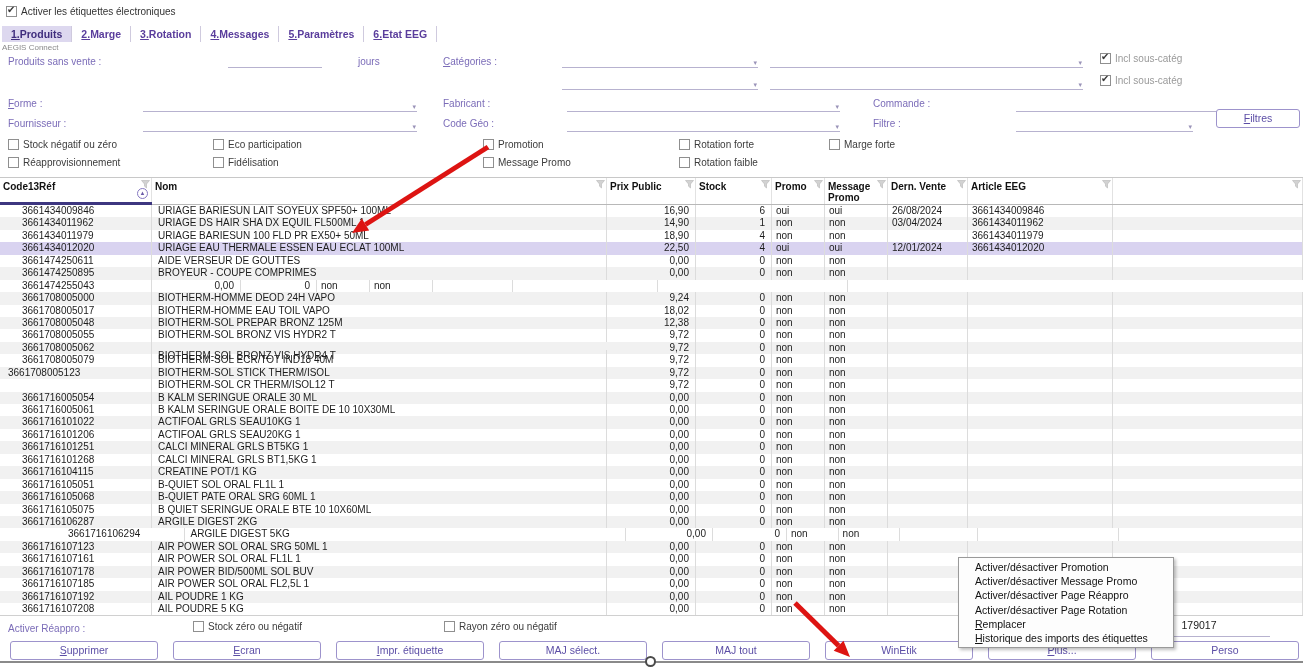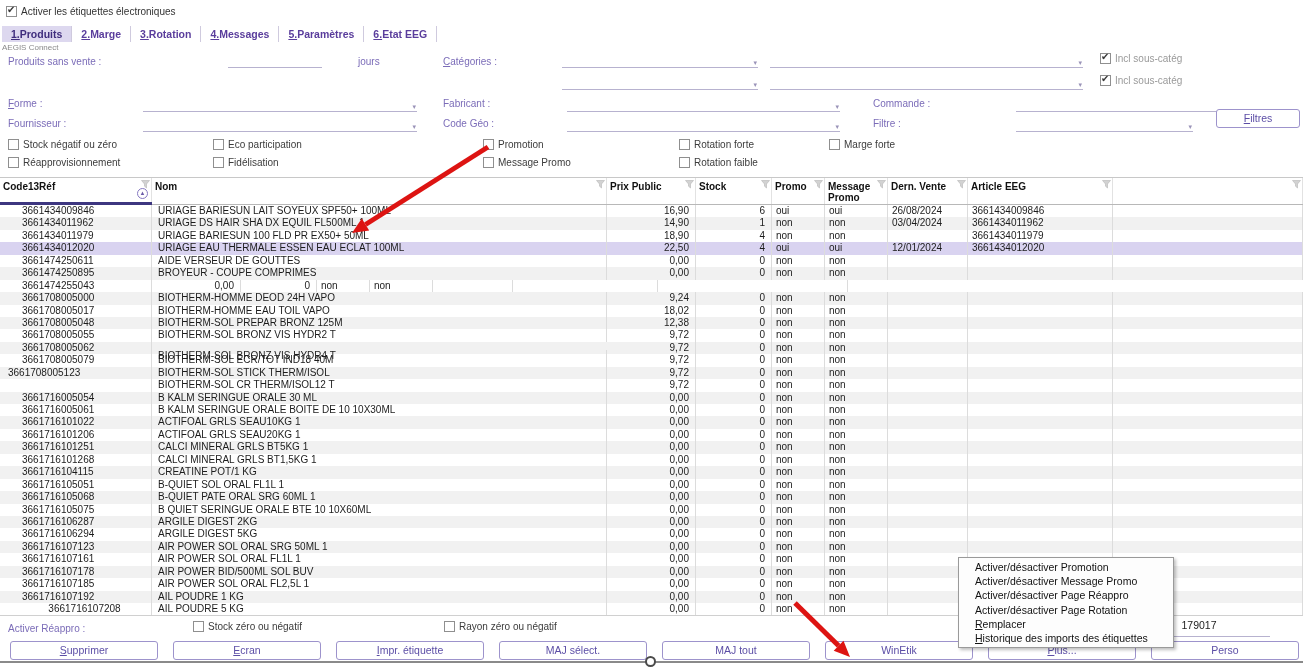--- a/index.html
+++ b/index.html
@@ -477,21 +477,21 @@
         <div class="tcell al" style="width: 455px; padding: 0px 4px 0px 6px;">ARGILE DIGEST 2KG</div>
         <div class="tcell ar" style="width: 89px; padding: 0px 6px 0px 2px;">0,00</div>
         <div class="tcell ar" style="width: 76px; padding: 0px 6px 0px 2px;">0</div>
         <div class="tcell al" style="width: 53px; padding: 0px 2px 0px 4px;">non</div>
         <div class="tcell al" style="width: 63px; padding: 0px 2px 0px 4px;">non</div>
         <div class="tcell al" style="width: 80px; padding: 0px 2px 0px 4px;"></div>
         <div class="tcell al" style="width: 145px; padding: 0px 2px 0px 4px;"></div>
         <div class="tcell al" style="width: 190px; padding: 0px;"></div>
       </div>
       <div class="trow">
-        <div class="tcell al" style="width: 152px; padding: 0px 4px 0px 22px;">3661716106294</div>
+        <div class="tcell al" style="width: 152px; padding: 0px 4px 0px 32px; margin-left: 36px;">3661716106294</div>
         <div class="tcell al" style="width: 455px; padding: 0px 4px 0px 6px;">ARGILE DIGEST 5KG</div>
         <div class="tcell ar" style="width: 89px; padding: 0px 6px 0px 2px;">0,00</div>
         <div class="tcell ar" style="width: 76px; padding: 0px 6px 0px 2px;">0</div>
         <div class="tcell al" style="width: 53px; padding: 0px 2px 0px 4px;">non</div>
         <div class="tcell al" style="width: 63px; padding: 0px 2px 0px 4px;">non</div>
         <div class="tcell al" style="width: 80px; padding: 0px 2px 0px 4px;"></div>
         <div class="tcell al" style="width: 145px; padding: 0px 2px 0px 4px;"></div>
         <div class="tcell al" style="width: 190px; padding: 0px;"></div>
       </div>
       <div class="trow odd">
@@ -543,21 +543,21 @@
         <div class="tcell al" style="width: 455px; padding: 0px 4px 0px 6px;">AIL POUDRE 1 KG</div>
         <div class="tcell ar" style="width: 89px; padding: 0px 6px 0px 2px;">0,00</div>
         <div class="tcell ar" style="width: 76px; padding: 0px 6px 0px 2px;">0</div>
         <div class="tcell al" style="width: 53px; padding: 0px 2px 0px 4px;">non</div>
         <div class="tcell al" style="width: 63px; padding: 0px 2px 0px 4px;">non</div>
         <div class="tcell al" style="width: 80px; padding: 0px 2px 0px 4px;"></div>
         <div class="tcell al" style="width: 145px; padding: 0px 2px 0px 4px;"></div>
         <div class="tcell al" style="width: 190px; padding: 0px;"></div>
       </div>
       <div class="trow">
-        <div class="tcell al" style="width: 152px; padding: 0px 4px 0px 22px; text-align: center;">3661716107208</div>
+        <div class="tcell al" style="width: 152px; padding: 0px 4px 0px 22px;">3661716107208</div>
         <div class="tcell al" style="width: 455px; padding: 0px 4px 0px 6px;">AIL POUDRE 5 KG</div>
         <div class="tcell ar" style="width: 89px; padding: 0px 6px 0px 2px;">0,00</div>
         <div class="tcell ar" style="width: 76px; padding: 0px 6px 0px 2px;">0</div>
         <div class="tcell al" style="width: 53px; padding: 0px 2px 0px 4px;">non</div>
         <div class="tcell al" style="width: 63px; padding: 0px 2px 0px 4px;">non</div>
         <div class="tcell al" style="width: 80px; padding: 0px 2px 0px 4px;"></div>
         <div class="tcell al" style="width: 145px; padding: 0px 2px 0px 4px;"></div>
         <div class="tcell al" style="width: 190px; padding: 0px;"></div>
       </div>
     </div>

